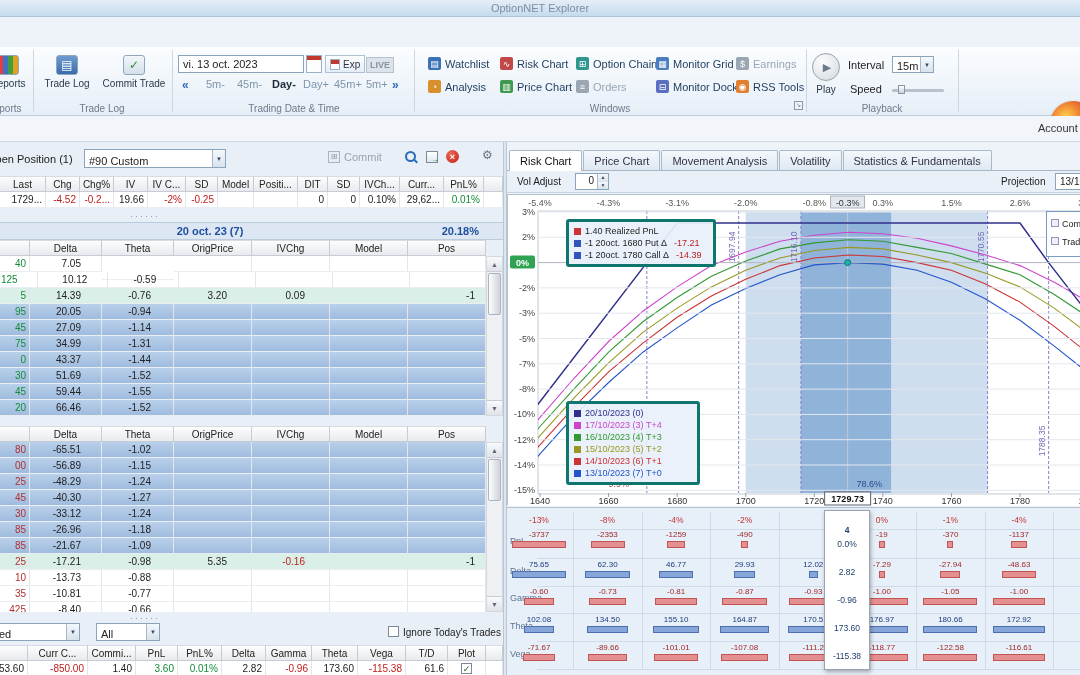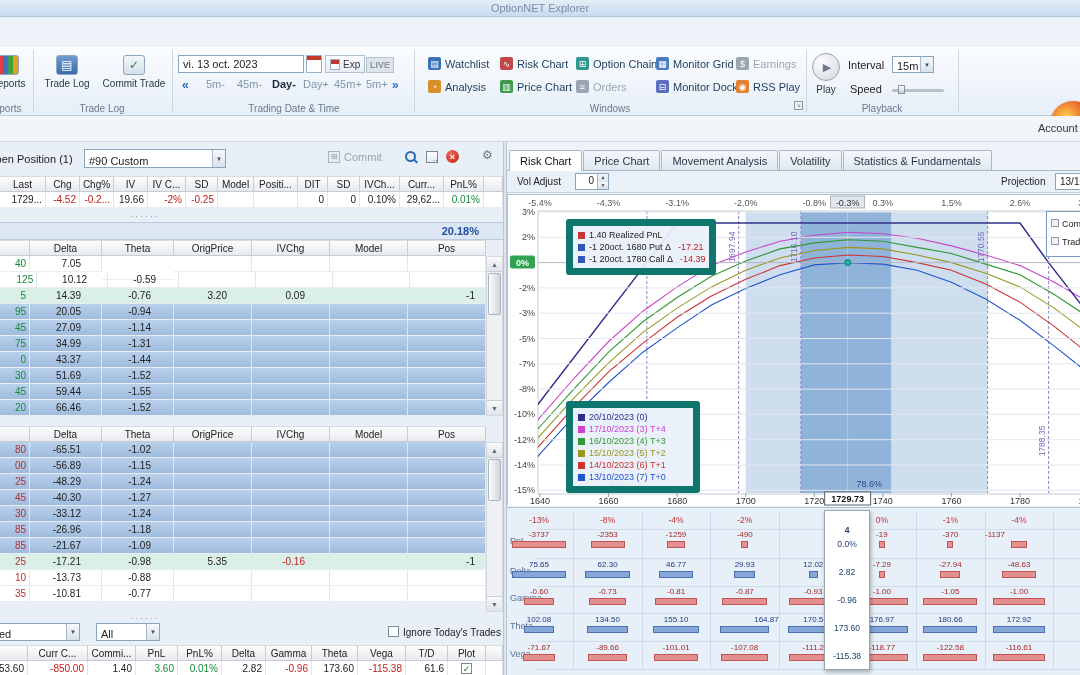--- a/index.html
+++ b/index.html
@@ -111,21 +111,21 @@
        border-bottom:none;border-radius:2px 2px 0 0;font-size:11px;color:#334;white-space:nowrap;cursor:default;}
   .tab.active{background:#fff;position:relative;z-index:2;color:#111;}
   .tabline{position:absolute;left:0;top:28px;width:573px;height:1px;background:#a8b8c8;}
   .voltb{position:absolute;left:0;top:29px;width:573px;height:22px;background:#e9f0f8;border-bottom:1px solid #c6d2de;}
   .spin{position:absolute;background:#fff;border:1px solid #8aa4bc;display:flex;}
   .spin .stext{flex:1;text-align:right;padding:1px 3px;font-size:10px;}
   .spin .sarr{width:11px;display:flex;flex-direction:column;border-left:1px solid #a8b8c8;}
   .spin .sarr span{flex:1;font-size:5px;color:#446;text-align:center;line-height:7px;background:linear-gradient(#f4f8fc,#d8e2ec);}
   .su::before{content:"▲";} .sd::before{content:"▼";}
   #chartbox{position:absolute;left:0;top:52px;width:573px;height:311px;background:#fff;border:1px solid #b4c0cc;}
-  .leg{position:absolute;background:rgba(232,240,250,.93);border:7px solid #0f766e;border-radius:3px;
+  .leg{position:absolute;background:rgba(232,240,250,.93);border:3px solid #0f766e;border-radius:3px;
        font-size:9px;padding:3px 5px;line-height:12px;z-index:4;}
   .legrow{display:flex;align-items:center;gap:4px;white-space:nowrap;}
   .legsw{width:7px;height:7px;display:inline-block;flex:0 0 7px;}
   .redval{color:#c02020;margin-left:3px;}
   .floatbox{position:absolute;left:538px;top:16px;width:60px;height:46px;background:#fff;border:1px solid #7a9cc4;
             font-size:9px;padding:3px 4px;line-height:18px;z-index:4;}
   .fb-sq{width:8px;height:8px;border:1px solid #8a9aaa;display:inline-block;margin-right:3px;background:#eef;}
   #greeks{position:absolute;left:0;top:365px;width:573px;height:168px;background:#e7eff8;border-top:1px solid #b4c0cc;}
 </style>
 </head>
@@ -209,21 +209,21 @@
     <div class="witem dis" style="left:576px;top:33px">
         <span class="ic g-or"></span>
         <span>Orders</span>
       </div>
     <div class="witem" style="left:656px;top:33px">
         <span class="ic g-md"></span>
         <span>Monitor Dock</span>
       </div>
     <div class="witem" style="left:736px;top:33px">
         <span class="ic g-rss"></span>
-        <span>RSS Play</span>
+        <span>RSS Tools</span>
       </div>
     <div class="rlabel" style="left:416px;width:388px">Windows</div>
     <div class="launch" style="left:794px;top:54px"></div>
 
     <div class="playbtn" style="left:812px;top:6px"></div>
     <div class="blabel" style="position:absolute;left:812px;top:37px;width:28px;text-align:center">Play</div>
     <span class="ctl-label" style="left:848px;top:12px;font-size:11px">Interval</span>
     <div class="combo" style="position:absolute;left:892px;top:9px;width:42px;height:17px">
       <span class="ctext">15m</span>
       <span class="carr"></span>
@@ -286,20 +286,21 @@
           <div class="gc" style="width: 32px; color: rgb(28, 28, 28);">0</div>
           <div class="gc" style="width: 40px; color: rgb(28, 28, 28);">0.10%</div>
           <div class="gc" style="width: 44px; color: rgb(28, 28, 28);">29,62...</div>
           <div class="gc" style="width: 40px; color: rgb(22, 138, 58);">0.01%</div>
           <div class="gc" style="flex: 1 1 0%;"></div>
         </div>
       </div>
     <div class="dots" style="left:105px;top:69px;width:80px"></div>
 
     <div class="secthdr" style="top:80px">
+      <span style="position:absolute;left:60px;top:2px;width:300px;text-align:center;font-weight:bold;color:#1f4e9c;font-size:11px">20 oct. 23 (7)</span>
       <span style="position:absolute;right:24px;top:2px;font-weight:bold;color:#1f4e9c;font-size:11px">20.18%</span>
     </div>
 
     <div id="chain1" style="position:absolute;left:0;top:98px;width:486px">
         <div class="grow">
           <div class="gh" style="width: 30px;"></div>
           <div class="gh" style="width: 72px;">Delta</div>
           <div class="gh" style="width: 72px;">Theta</div>
           <div class="gh" style="width: 78px;">OrigPrice</div>
           <div class="gh" style="width: 78px;">IVChg</div>
@@ -309,21 +310,21 @@
         <div class="grow">
           <div class="gc" style="width: 30px; padding-right: 3px; color: rgb(22, 138, 58);">40</div>
           <div class="gc" style="width: 72px; padding-right: 20px;">7.05</div>
           <div class="gc" style="width: 72px; padding-right: 28px; margin-top: 23px;">-0.45</div>
           <div class="gc" style="width: 78px; padding-right: 24px;"></div>
           <div class="gc" style="width: 78px; padding-right: 24px;"></div>
           <div class="gc" style="width: 78px; padding-right: 24px;"></div>
           <div class="gc" style="width: 78px; padding-right: 10px;"></div>
         </div>
         <div class="grow">
-          <div class="gc" style="width: 38px; padding-right: 3px; color: rgb(22, 138, 58);">125</div>
+          <div class="gc" style="width: 38px; padding-right: 19px; color: rgb(22, 138, 58);">125</div>
           <div class="gc" style="width: 72px; padding-right: 20px;">10.12</div>
           <div class="gc" style="width: 72px; padding-right: 22px;">-0.59</div>
           <div class="gc" style="width: 78px; padding-right: 24px;"></div>
           <div class="gc" style="width: 78px; padding-right: 24px;"></div>
           <div class="gc" style="width: 78px; padding-right: 24px;"></div>
           <div class="gc" style="width: 78px; padding-right: 10px;"></div>
         </div>
         <div class="grow posrow">
           <div class="gc" style="width: 30px; padding-right: 3px; color: rgb(22, 138, 58);">5</div>
           <div class="gc" style="width: 72px; padding-right: 20px;">14.39</div>
@@ -491,20 +492,29 @@
           <div class="gc" style="width: 72px; padding-right: 22px;">-0.88</div>
           <div class="gc" style="width: 78px; padding-right: 24px;"></div>
           <div class="gc" style="width: 78px; padding-right: 24px;"></div>
           <div class="gc" style="width: 78px; padding-right: 24px;"></div>
           <div class="gc" style="width: 78px; padding-right: 10px;"></div>
         </div>
         <div class="grow">
           <div class="gc" style="width: 30px; padding-right: 3px; color: rgb(176, 48, 48);">35</div>
           <div class="gc" style="width: 72px; padding-right: 20px;">-10.81</div>
           <div class="gc" style="width: 72px; padding-right: 22px;">-0.77</div>
+          <div class="gc" style="width: 78px; padding-right: 24px;"></div>
+          <div class="gc" style="width: 78px; padding-right: 24px;"></div>
+          <div class="gc" style="width: 78px; padding-right: 24px;"></div>
+          <div class="gc" style="width: 78px; padding-right: 10px;"></div>
+        </div>
+        <div class="grow">
+          <div class="gc" style="width: 30px; padding-right: 3px; color: rgb(176, 48, 48);">425</div>
+          <div class="gc" style="width: 72px; padding-right: 20px;">-8.40</div>
+          <div class="gc" style="width: 72px; padding-right: 22px;">-0.66</div>
           <div class="gc" style="width: 78px; padding-right: 24px;"></div>
           <div class="gc" style="width: 78px; padding-right: 24px;"></div>
           <div class="gc" style="width: 78px; padding-right: 24px;"></div>
           <div class="gc" style="width: 78px; padding-right: 10px;"></div>
         </div>
       </div>
     <div class="sb" style="left:486px;top:300px;height:170px">
       <div class="ar up"></div>
       <div class="th"></div>
       <div class="ar dn"></div>
@@ -753,21 +763,21 @@
         <div style="position: absolute; left: 66.6px; top: 22px; width: 68px; text-align: center; font-size: 8px; color: rgb(160, 40, 40); z-index: 2;">-2353</div>
         <div style="position: absolute; left: 83.5995px; top: 33px; width: 34.0011px; height: 7px; background: rgb(229, 144, 144); border: 1px solid rgb(194, 84, 84);"></div>
         <div style="position: absolute; left: 135.1px; top: 22px; width: 68px; text-align: center; font-size: 8px; color: rgb(160, 40, 40); z-index: 2;">-1259</div>
         <div style="position: absolute; left: 160.004px; top: 33px; width: 18.1927px; height: 7px; background: rgb(229, 144, 144); border: 1px solid rgb(194, 84, 84);"></div>
         <div style="position: absolute; left: 203.7px; top: 22px; width: 68px; text-align: center; font-size: 8px; color: rgb(160, 40, 40); z-index: 2;">-490</div>
         <div style="position: absolute; left: 234.16px; top: 33px; width: 7.08055px; height: 7px; background: rgb(229, 144, 144); border: 1px solid rgb(194, 84, 84);"></div>
         <div style="position: absolute; left: 340.9px; top: 22px; width: 68px; text-align: center; font-size: 8px; color: rgb(160, 40, 40); z-index: 2;">-19</div>
         <div style="position: absolute; left: 371.9px; top: 33px; width: 6px; height: 7px; background: rgb(229, 144, 144); border: 1px solid rgb(194, 84, 84);"></div>
         <div style="position: absolute; left: 409.4px; top: 22px; width: 68px; text-align: center; font-size: 8px; color: rgb(160, 40, 40); z-index: 2;">-370</div>
         <div style="position: absolute; left: 440.4px; top: 33px; width: 6px; height: 7px; background: rgb(229, 144, 144); border: 1px solid rgb(194, 84, 84);"></div>
-        <div style="position: absolute; left: 478px; top: 22px; width: 68px; text-align: left; font-size: 8px; color: rgb(160, 40, 40); z-index: 2;">-1137</div>
+        <div style="position: absolute; left: 478px; top: 22px; width: 68px; text-align: center; font-size: 8px; color: rgb(160, 40, 40); z-index: 2;">-1137</div>
         <div style="position: absolute; left: 503.785px; top: 33px; width: 16.4298px; height: 7px; background: rgb(229, 144, 144); border: 1px solid rgb(194, 84, 84);"></div>
         <div style="position: absolute; left: -2px; top: 52px; width: 68px; text-align: center; font-size: 8px; color: rgb(28, 60, 124); z-index: 2;">75.65</div>
         <div style="position: absolute; left: 5px; top: 63px; width: 54px; height: 7px; background: rgb(134, 165, 216); border: 1px solid rgb(77, 111, 175);"></div>
         <div style="position: absolute; left: 66.6px; top: 52px; width: 68px; text-align: center; font-size: 8px; color: rgb(28, 60, 124); z-index: 2;">62.30</div>
         <div style="position: absolute; left: 78.3647px; top: 63px; width: 44.4706px; height: 7px; background: rgb(134, 165, 216); border: 1px solid rgb(77, 111, 175);"></div>
         <div style="position: absolute; left: 135.1px; top: 52px; width: 68px; text-align: center; font-size: 8px; color: rgb(28, 60, 124); z-index: 2;">46.77</div>
         <div style="position: absolute; left: 152.407px; top: 63px; width: 33.3851px; height: 7px; background: rgb(134, 165, 216); border: 1px solid rgb(77, 111, 175);"></div>
         <div style="position: absolute; left: 203.7px; top: 52px; width: 68px; text-align: center; font-size: 8px; color: rgb(28, 60, 124); z-index: 2;">29.93</div>
         <div style="position: absolute; left: 227.018px; top: 63px; width: 21.3644px; height: 7px; background: rgb(134, 165, 216); border: 1px solid rgb(77, 111, 175);"></div>
         <div style="position: absolute; left: 272.3px; top: 52px; width: 68px; text-align: center; font-size: 8px; color: rgb(28, 60, 124); z-index: 2;">12.02</div>
@@ -793,21 +803,21 @@
         <div style="position: absolute; left: 409.4px; top: 79px; width: 68px; text-align: center; font-size: 8px; color: rgb(160, 40, 40); z-index: 2;">-1.05</div>
         <div style="position: absolute; left: 416.4px; top: 90px; width: 54px; height: 7px; background: rgb(229, 144, 144); border: 1px solid rgb(194, 84, 84);"></div>
         <div style="position: absolute; left: 478px; top: 79px; width: 68px; text-align: center; font-size: 8px; color: rgb(160, 40, 40); z-index: 2;">-1.00</div>
         <div style="position: absolute; left: 486.286px; top: 90px; width: 51.4286px; height: 7px; background: rgb(229, 144, 144); border: 1px solid rgb(194, 84, 84);"></div>
         <div style="position: absolute; left: -2px; top: 107px; width: 68px; text-align: center; font-size: 8px; color: rgb(28, 60, 124); z-index: 2;">102.08</div>
         <div style="position: absolute; left: 16.7439px; top: 118px; width: 30.5121px; height: 7px; background: rgb(134, 165, 216); border: 1px solid rgb(77, 111, 175);"></div>
         <div style="position: absolute; left: 66.6px; top: 107px; width: 68px; text-align: center; font-size: 8px; color: rgb(28, 60, 124); z-index: 2;">134.50</div>
         <div style="position: absolute; left: 80.4987px; top: 118px; width: 40.2026px; height: 7px; background: rgb(134, 165, 216); border: 1px solid rgb(77, 111, 175);"></div>
         <div style="position: absolute; left: 135.1px; top: 107px; width: 68px; text-align: center; font-size: 8px; color: rgb(28, 60, 124); z-index: 2;">155.10</div>
         <div style="position: absolute; left: 145.92px; top: 118px; width: 46.36px; height: 7px; background: rgb(134, 165, 216); border: 1px solid rgb(77, 111, 175);"></div>
-        <div style="position: absolute; left: 203.7px; top: 107px; width: 68px; text-align: right; font-size: 8px; color: rgb(28, 60, 124); z-index: 2;">164.87</div>
+        <div style="position: absolute; left: 203.7px; top: 107px; width: 68px; text-align: center; font-size: 8px; color: rgb(28, 60, 124); z-index: 2;">164.87</div>
         <div style="position: absolute; left: 213.06px; top: 118px; width: 49.2803px; height: 7px; background: rgb(134, 165, 216); border: 1px solid rgb(77, 111, 175);"></div>
         <div style="position: absolute; left: 272.3px; top: 107px; width: 68px; text-align: center; font-size: 8px; color: rgb(28, 60, 124); z-index: 2;">170.5</div>
         <div style="position: absolute; left: 280.818px; top: 118px; width: 50.9631px; height: 7px; background: rgb(134, 165, 216); border: 1px solid rgb(77, 111, 175);"></div>
         <div style="position: absolute; left: 340.9px; top: 107px; width: 68px; text-align: center; font-size: 8px; color: rgb(28, 60, 124); z-index: 2;">176.97</div>
         <div style="position: absolute; left: 348.451px; top: 118px; width: 52.897px; height: 7px; background: rgb(134, 165, 216); border: 1px solid rgb(77, 111, 175);"></div>
         <div style="position: absolute; left: 409.4px; top: 107px; width: 68px; text-align: center; font-size: 8px; color: rgb(28, 60, 124); z-index: 2;">180.66</div>
         <div style="position: absolute; left: 416.4px; top: 118px; width: 54px; height: 7px; background: rgb(134, 165, 216); border: 1px solid rgb(77, 111, 175);"></div>
         <div style="position: absolute; left: 478px; top: 107px; width: 68px; text-align: center; font-size: 8px; color: rgb(28, 60, 124); z-index: 2;">172.92</div>
         <div style="position: absolute; left: 486.157px; top: 118px; width: 51.6865px; height: 7px; background: rgb(134, 165, 216); border: 1px solid rgb(77, 111, 175);"></div>
         <div style="position: absolute; left: -2px; top: 135px; width: 68px; text-align: center; font-size: 8px; color: rgb(160, 40, 40); z-index: 2;">-71.67</div>

